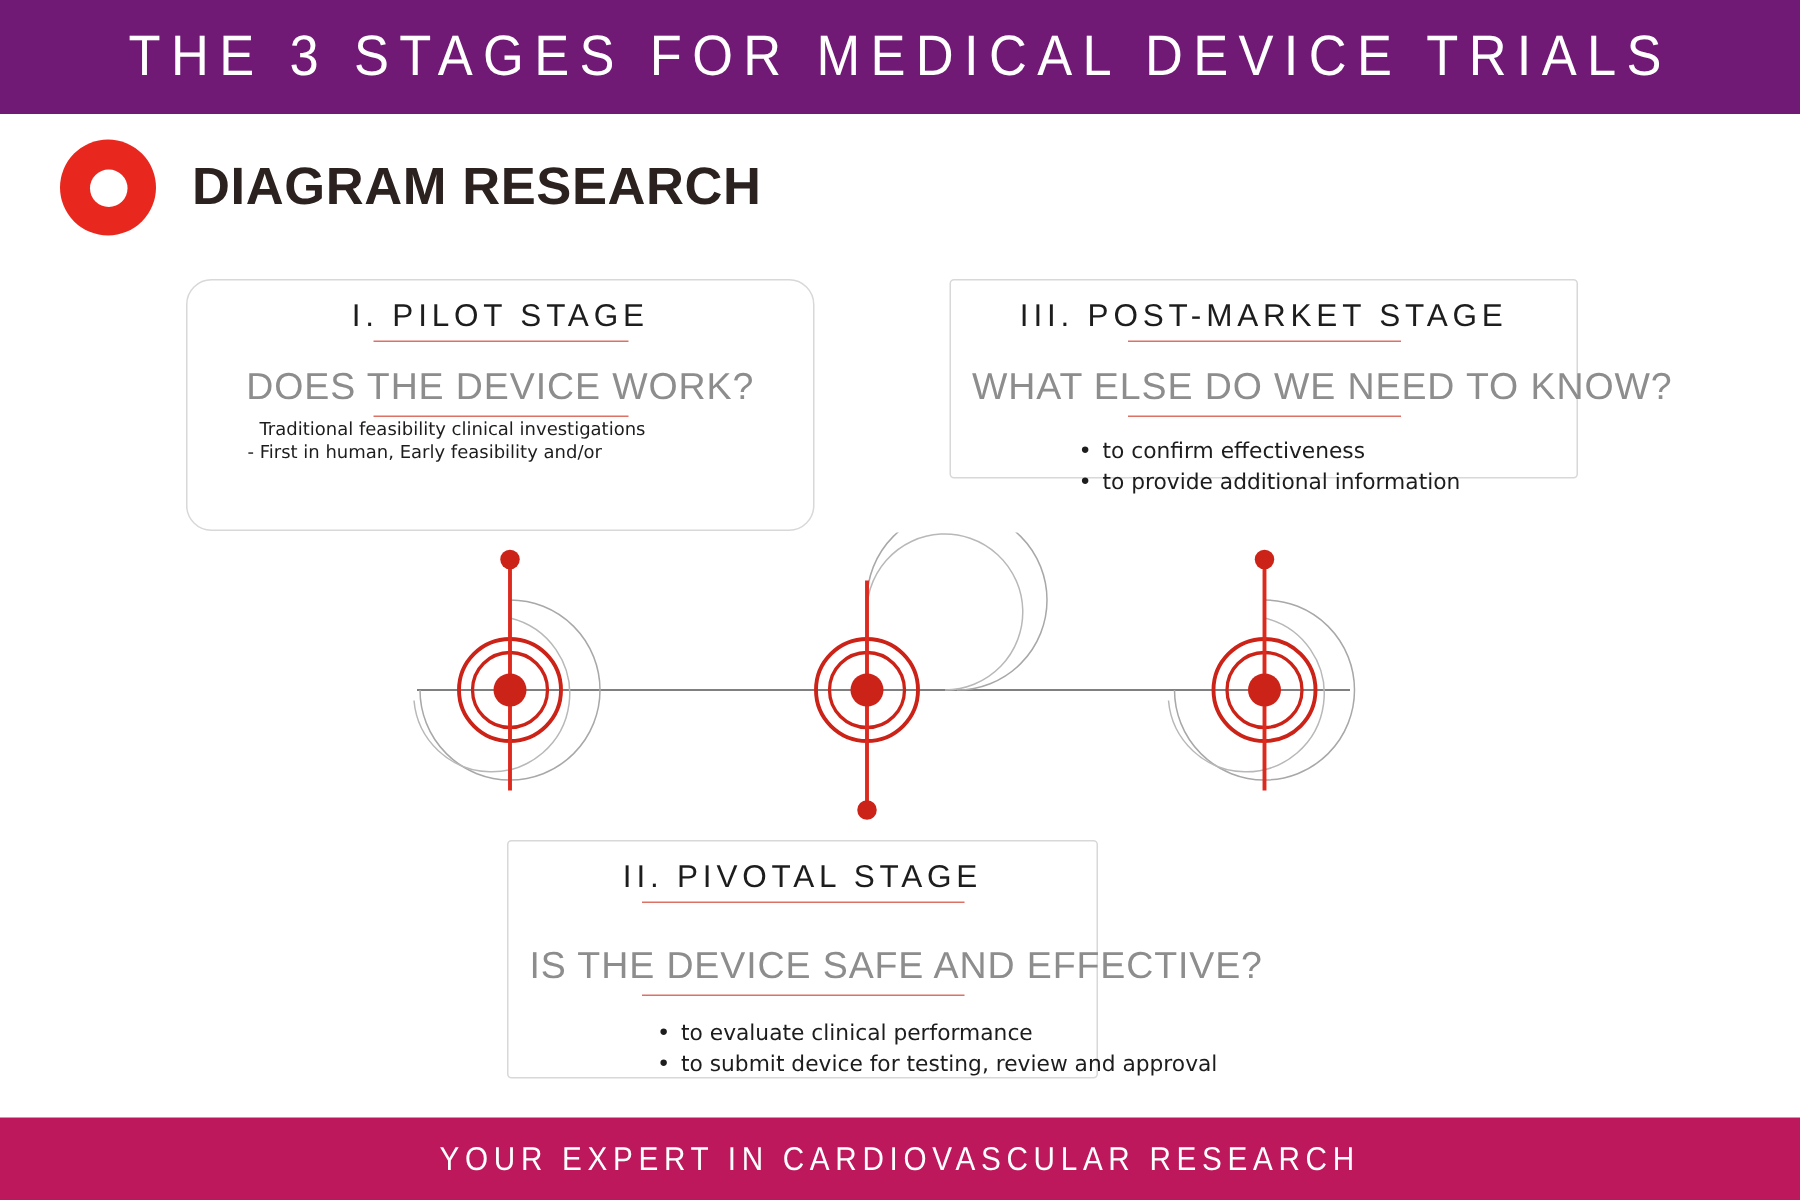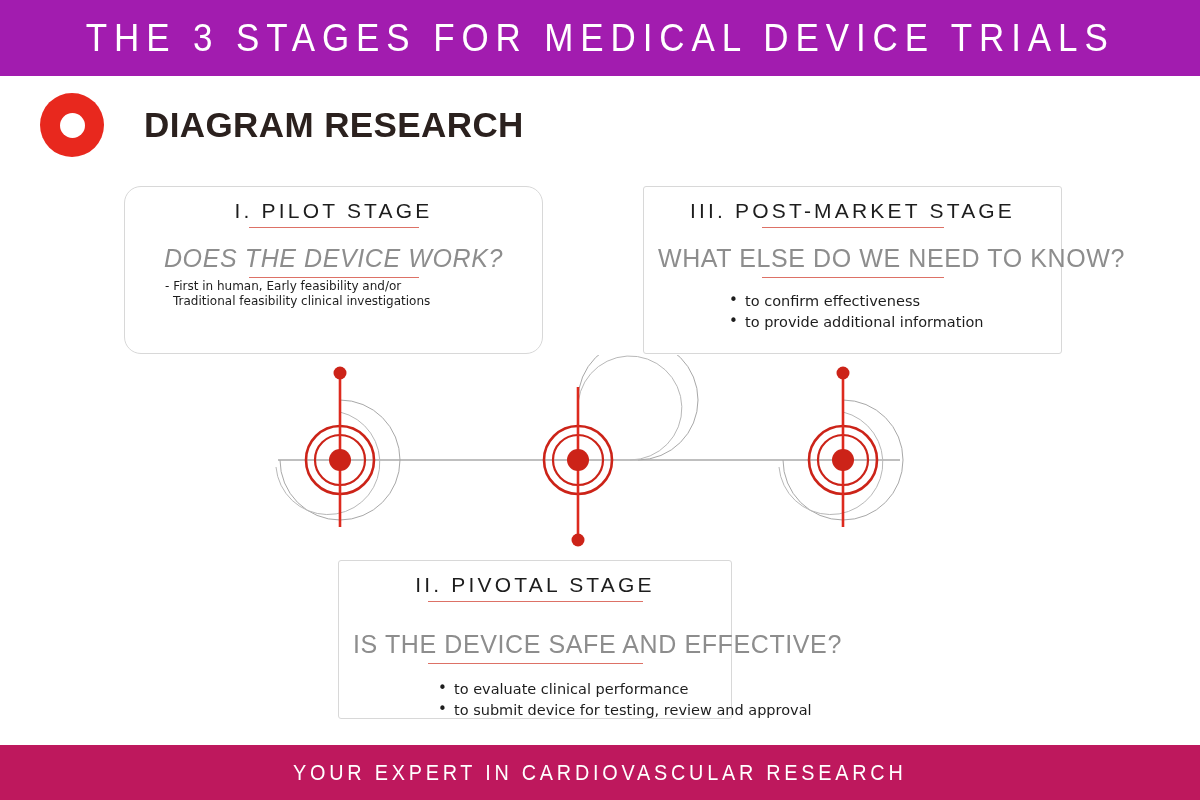--- a/index.html
+++ b/index.html
@@ -14,21 +14,21 @@
     overflow: hidden;
     position: relative;
   }
 
   
   .header-bar {
     position: absolute;
     left: 0; top: 0;
     width: 1200px;
     height: 76px;
-    background: #a21caf;
+    background: #701a75;
     display: flex;
     align-items: center;
     justify-content: center;
   }
   .header-title {
     color: #ffffff;
     font-family: "Liberation Sans Narrow", "Liberation Sans", sans-serif;
     font-size: 38px;
     font-weight: 400;
     letter-spacing: 7.5px;
@@ -36,21 +36,20 @@
     white-space: nowrap;
   }
 
   
   .brand-row {
     position: absolute;
     left: 40px; top: 92px;
     height: 66px;
     display: flex;
     align-items: center;
-    gap: 16px;
   }
   .brand-mark {
     width: 64px;
     height: 64px;
     border-radius: 50%;
     background: #e8281e;
     display: flex;
     align-items: center;
     justify-content: center;
     flex: 0 0 auto;
@@ -74,21 +73,21 @@
   
   .card {
     position: absolute;
     background: #ffffff;
     border: 1px solid #d8d8d8;
     border-radius: 3px;
     box-sizing: border-box;
     padding: 12px 14px 12px 14px;
   }
   .card-pilot      { left: 124px; top: 186px; width: 419px; height: 168px; border-radius: 17px; }
-  .card-postmarket { left: 633px; top: 186px; width: 419px; height: 168px; margin-left: 10px; }
+  .card-postmarket { left: 633px; top: 186px; width: 419px; height: 133px; }
   .card-pivotal    { left: 338px; top: 560px; width: 394px; height: 159px; }
 
   .card-title {
     text-align: center;
     color: #1d1d1d;
     font-family: "Liberation Sans", sans-serif;
     font-size: 21px;
     font-weight: 400;
     letter-spacing: 3.2px;
     white-space: nowrap;
@@ -189,25 +188,25 @@
 <div class="brand-row">
   <div class="brand-mark">
     <div class="brand-mark-hole"></div>
   </div>
   <div class="brand-name">DIAGRAM RESEARCH</div>
 </div>
 
 <div class="card card-pilot">
   <div class="card-title">I. PILOT STAGE</div>
   <div class="rule rule-title"></div>
-  <div class="card-question" style="margin-top:16px;font-style:italic;">DOES THE DEVICE WORK?</div>
+  <div class="card-question" style="margin-top:16px;">DOES THE DEVICE WORK?</div>
   <div class="rule rule-q"></div>
   <div class="pilot-sub">
+    <div class="subnote" style="padding-left:8px;">Traditional feasibility clinical investigations</div>
     <div class="subnote">- First in human, Early feasibility and/or</div>
-    <div class="subnote" style="padding-left:8px;">Traditional feasibility clinical investigations</div>
   </div>
 </div>
 
 <div class="card card-postmarket">
   <div class="card-title">III. POST-MARKET STAGE</div>
   <div class="rule rule-title"></div>
   <div class="card-question" style="margin-top:16px;">WHAT ELSE DO WE NEED TO KNOW?</div>
   <div class="rule rule-q"></div>
   <ul class="bullets pm-body">
     <li>to confirm effectiveness</li>

